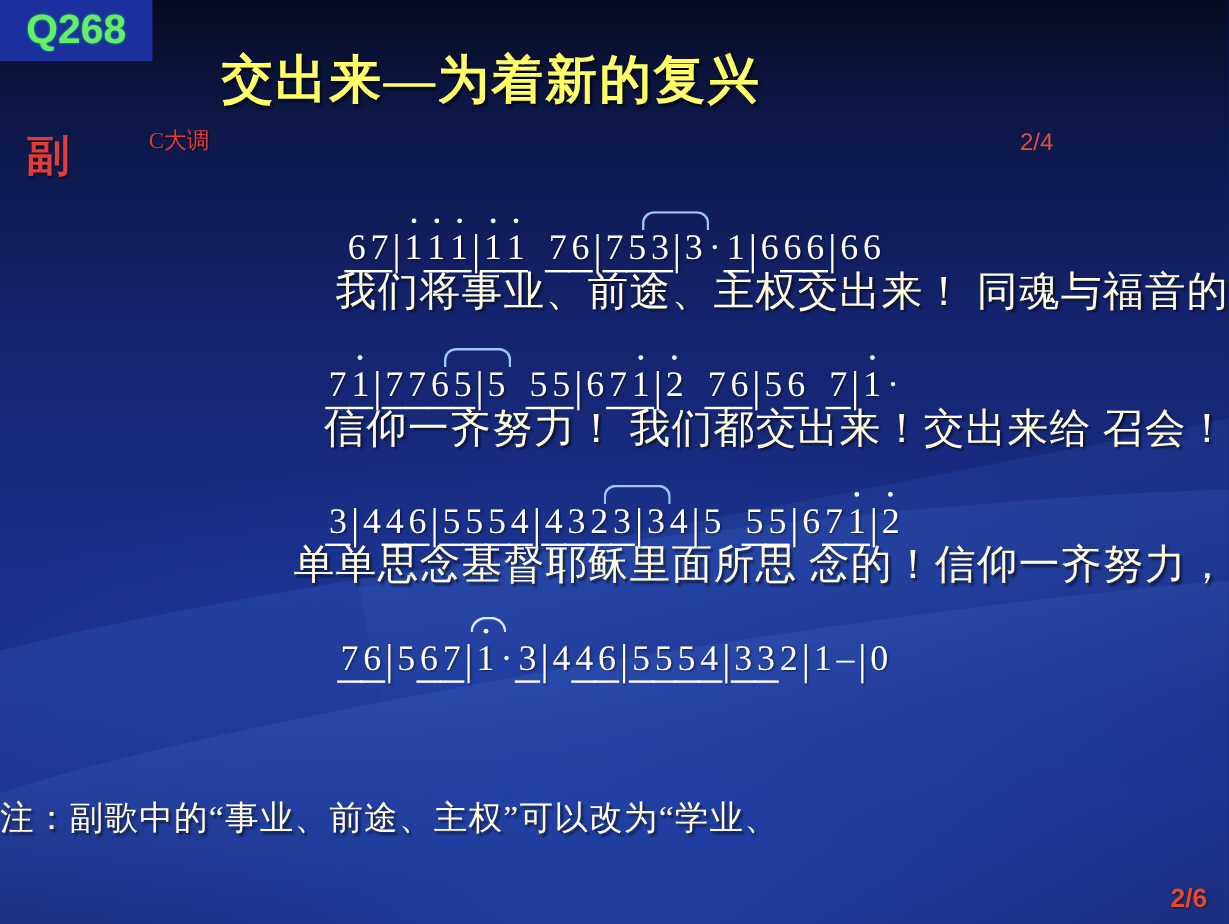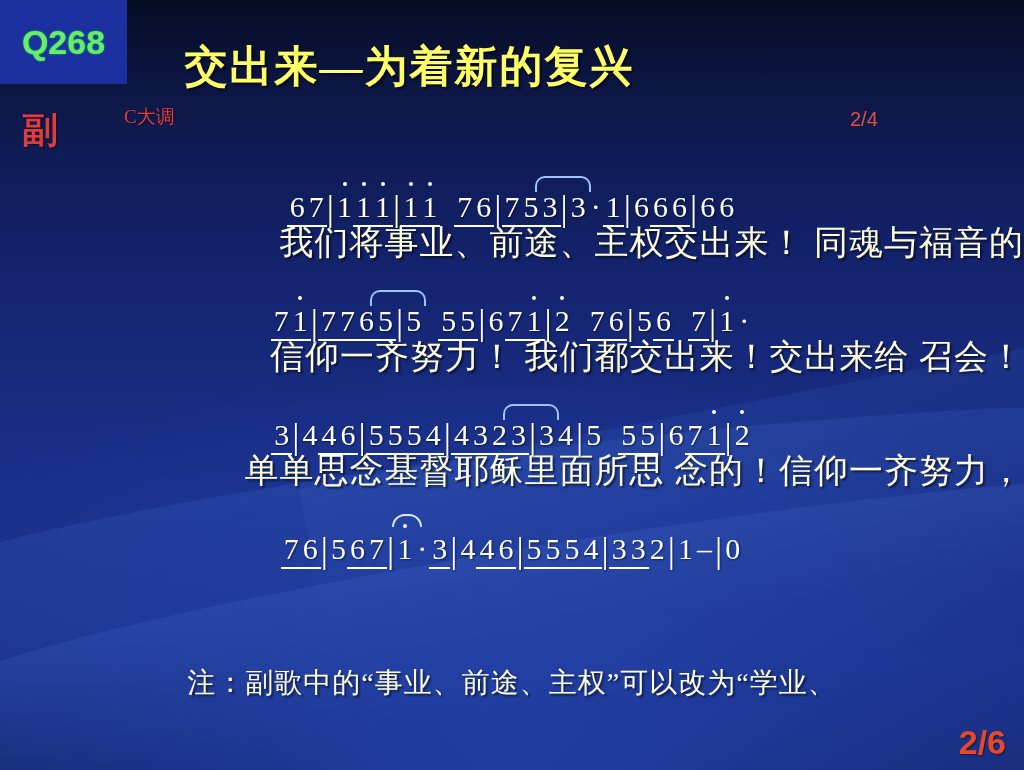--- a/index.html
+++ b/index.html
@@ -28,21 +28,21 @@
     transform:rotate(-9deg);border-radius:50% 50% 0 0 / 50px;
   }
   .swoosh3{
     left:30%;top:52%;width:90%;height:170px;
     background:linear-gradient(180deg,rgba(60,110,210,.15),rgba(60,110,210,0) 75%);
     transform:rotate(-11deg);
   }
 
   
   #badge{
-    position:absolute;left:0;top:0;width:127px;height:84px;
+    position:absolute;left:0;top:0;width:127px;height:51px;
     background:#1b2f9e;display:flex;align-items:center;justify-content:center;
   }
   #badge span{
     font-family:"Liberation Sans","DejaVu Sans",sans-serif;
     font-weight:bold;font-size:34px;color:#66ee66;letter-spacing:0px;
     text-shadow:0 0 2px #2d6;
   }
   #title{
     position:absolute;left:0;top:38px;width:819px;text-align:center;
     font-size:43px;font-weight:bold;color:#ffff66;
@@ -59,21 +59,21 @@
     font-size:19px;color:#e03c3c;
     text-shadow:1px 1px 1px rgba(0,0,0,.5);
   }
   #meter{
     position:absolute;left:850px;top:108px;
     font-size:20px;color:#e0503c;
     font-family:"Liberation Sans","DejaVu Sans",sans-serif;
   }
   #pageno{
     position:absolute;right:18px;bottom:8px;
-    font-size:34px;color:#e8472c;font-weight:bold;
+    font-size:22px;color:#e8472c;font-weight:bold;
     font-family:"Liberation Sans","DejaVu Sans",sans-serif;
     text-shadow:1px 1px 2px rgba(0,0,0,.5);
   }
 
   
   .stave{position:absolute;left:0;width:1024px;}
   .notes{
     display:flex;align-items:flex-end;justify-content:center;
     height:46px;
   }
@@ -111,21 +111,21 @@
     border:2px solid #9fc4ff;border-bottom:none;
     border-radius:10px 10px 0 0;
   }
   .breath{
     position:absolute;top:-20px;left:50%;margin-left:-13px;width:26px;height:11px;
     border:2px solid #dfe9ff;border-bottom:none;border-radius:13px 13px 0 0;
   }
 
   
   #note-block{
-    position:absolute;left:0;top:660px;width:1024px;text-align:center;
+    position:absolute;left:0;top:660px;width:1024px;
   }
   #note-block div{
     font-size:28px;color:#fffde0;letter-spacing:1px;
     text-shadow:2px 2px 2px rgba(0,0,0,.5);
     white-space:pre;line-height:46px;
   }
 </style>
 </head>
 <body>
 

